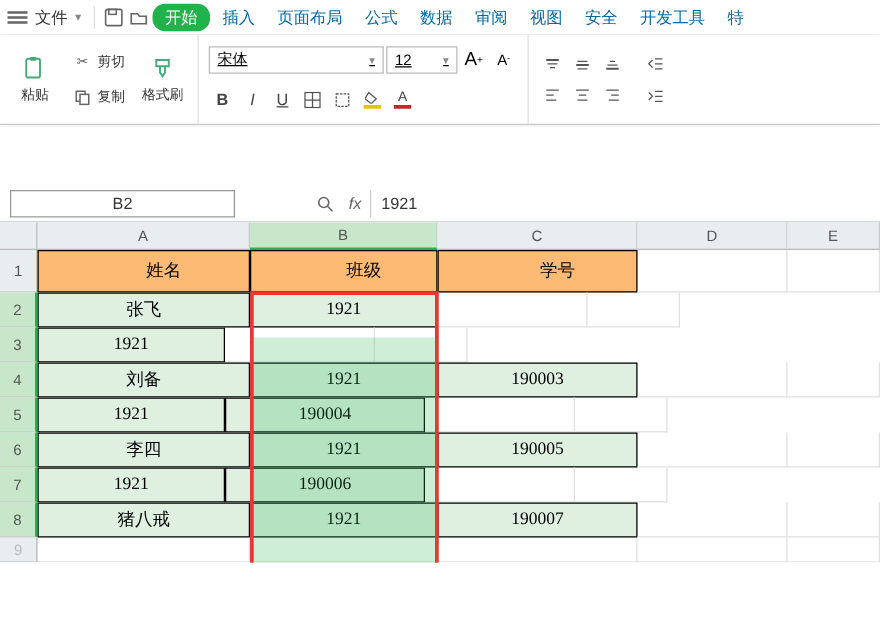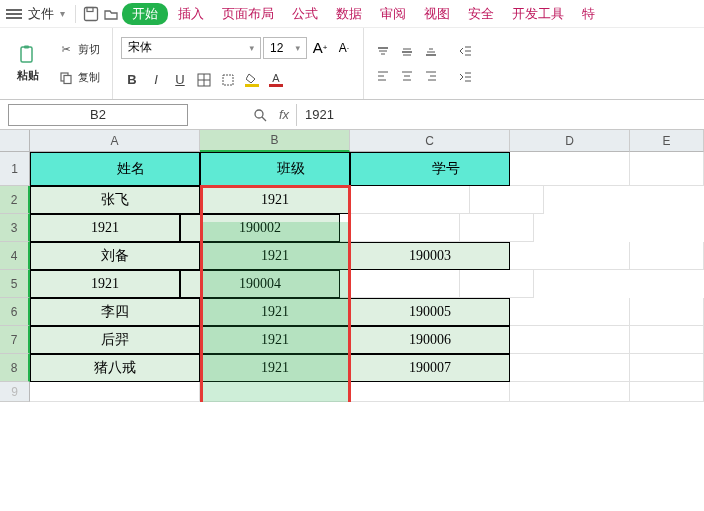--- a/index.html
+++ b/index.html
@@ -6,71 +6,71 @@
 body { font-family: "Microsoft YaHei", Arial, sans-serif; font-size: 12px; background: #fff; user-select: none; }
 
 
 .menubar { display: flex; align-items: center; height: 28px; padding: 0 6px; gap: 2px; background: #fff; border-bottom: 1px solid #eee; }
 .menubar .hamburger { width: 16px; display: inline-flex; flex-direction: column; gap: 2px; cursor: pointer; }
 .menubar .hamburger i { height: 2px; background: #666; }
 .menubar .file-lbl { font-size: 13px; color: #333; padding: 0 4px; }
 .menubar .chev { color: #888; font-size: 10px; padding-right: 4px; }
 .menubar .vsep { width: 1px; height: 18px; background: #ddd; margin: 0 4px; }
 .menubar .mi-icon { width: 18px; height: 18px; display: flex; align-items: center; justify-content: center; color: #555; }
-.menubar .tab { padding: 0 8px; font-size: 13px; color: #be185d; cursor: pointer; }
+.menubar .tab { padding: 0 8px; font-size: 13px; color: #0369a1; cursor: pointer; }
 .menubar .tab.active { background: #22b24c; color: #fff; border-radius: 10px; padding: 2px 10px; }
 
 
 .ribbon { display: flex; align-items: stretch; background: #fff; height: 72px; border-bottom: 1px solid #c8c8c8; box-shadow: 0 1px 2px rgba(0,0,0,0.08); }
 .rgroup { display: flex; align-items: center; padding: 4px 8px; border-right: 1px solid #e0e0e0; gap: 6px; }
 .rgroup:last-child { border-right: none; }
 .big-btn { display: flex; flex-direction: column; align-items: center; justify-content: center; gap: 2px; width: 40px; height: 56px; cursor: pointer; }
 .big-btn .ic { width: 22px; height: 22px; display: flex; align-items: center; justify-content: center; color: #2e7d5a; }
-.big-btn .lbl { font-size: 11px; color: #333; font-weight: bold; }
+.big-btn .lbl { font-size: 11px; color: #333; }
 .two-row { display: flex; flex-direction: column; gap: 4px; }
 .two-row .small-btn { display: flex; align-items: center; gap: 4px; font-size: 11px; color: #333; cursor: pointer; height: 24px; padding: 0 4px; }
 .two-row .small-btn .ic { width: 16px; height: 16px; display: flex; align-items: center; justify-content: center; color: #555; }
 .font-row { display: flex; align-items: center; gap: 2px; }
-.font-name, .font-size { border: 1px solid #bbb; background: #fff; height: 22px; font-size: 12px; display: flex; align-items: center; padding: 0 6px; }
+.font-name, .font-size { border: 1px solid #bbb; background: #fff; height: 22px; font-size: 12px; display: flex; align-items: center; padding: 0 6px; text-decoration: underline; }
 .font-name { width: 140px; justify-content: space-between; }
-.font-size { width: 44px; justify-content: space-between; }
+.font-size { width: 57px; justify-content: space-between; }
 .dd-chev { font-size: 9px; color: #888; }
 .fmt-btns { display: flex; gap: 2px; margin-top: 4px; }
 .fmt-btn { width: 22px; height: 22px; border: 1px solid transparent; display: flex; align-items: center; justify-content: center; font-size: 13px; cursor: pointer; color: #444; }
 .fmt-btn.bold { font-weight: bold; }
 .fmt-btn.italic { font-style: italic; }
 .aa-btn { width: 22px; height: 22px; display: flex; align-items: center; justify-content: center; cursor: pointer; }
 .color-strip { width: 14px; height: 3px; background: #e6c200; margin-top: 1px; }
 .color-strip.red { background: #c62828; }
 .align-grid { display: grid; grid-template-columns: repeat(3, 22px); grid-template-rows: repeat(2, 22px); gap: 2px; }
 .align-btn { border: 1px solid transparent; display: flex; align-items: center; justify-content: center; cursor: pointer; }
 
 
-.fbar { display: flex; align-items: center; height: 30px; background: #fff; border-bottom: 1px solid #c8c8c8; }
+.fbar { display: flex; align-items: center; height: 30px; background: #fff; border-bottom: 1px solid #c8c8c8; margin-top: 48px; }
 .name-box { width: 180px; border: 1px solid #999; margin: 2px 0 2px 8px; height: 22px; display: flex; align-items: center; justify-content: center; font-size: 13px; color: #333; background: #fff; }
 .fbar .zoom-ic, .fbar .fx-ic { width: 24px; display: flex; align-items: center; justify-content: center; color: #666; font-size: 13px; font-style: italic; }
 .fbar .zoom-ic { margin-left: 60px; }
 .fbar .val { flex: 1; padding: 0 8px; font-size: 13px; color: #333; border-left: 1px solid #ccc; height: 22px; display: flex; align-items: center; }
 
 
 .grid-wrap { position: relative; background: #fff; }
 .corner { position: absolute; left: 0; top: 0; width: 30px; height: 22px; background: #e8edf0; border-right: 1px solid #b8b8b8; border-bottom: 1px solid #b8b8b8; }
 .col-headers { display: flex; margin-left: 30px; height: 22px; }
 .col-h { background: #e8edf0; border-right: 1px solid #ccc; border-bottom: 1px solid #b8b8b8; display: flex; align-items: center; justify-content: center; font-size: 12px; color: #555; }
 .col-h.sel { background: #c8e6c9; border-bottom: 2px solid #22b24c; }
 .col-A { width: 170px; } .col-B { width: 150px; } .col-C { width: 160px; } .col-D { width: 120px; } .col-E { width: 74px; }
 .rows { }
 .row { display: flex; }
 .row-h { width: 30px; background: #e8edf0; border-right: 1px solid #b8b8b8; border-bottom: 1px solid #ccc; display: flex; align-items: center; justify-content: center; font-size: 12px; color: #555; }
 .row-h.sel { background: #c8e6c9; border-right: 2px solid #22b24c; }
 .cell { height: 28px; border-right: 1px solid #e0e0e0; border-bottom: 1px solid #e0e0e0; display: flex; align-items: center; justify-content: center; font-size: 14px; font-family: "SimSun","宋体",serif; }
 .row:first-child .cell { height: 34px; }
 .data-area { position: relative; }
 .table-cell { background: #dff0e1; border: 1px solid #000 !important; }
-.th-cell { background: #5eead4; padding-left: 32px; }
+.th-cell { background: #fdba74; padding-left: 32px; }
 .sel-overlay { position: absolute; border: 2px solid #22b24c; pointer-events: none; }
 .red-overlay { position: absolute; border: 3px solid #e53935; pointer-events: none; }
 .sel-fill { position: absolute; background: rgba(34,178,76,0.22); pointer-events: none; }
 .cursor-bar { position: absolute; width: 1px; height: 18px; background: #333; }
 svg { display: block; }
 
 
 .grid-wrap .corner, .col-headers { height: 22px; }
 </style>
 </head>
@@ -127,20 +127,28 @@
       <div class="small-btn">
         <span class="ic">
           <svg width="14" height="14" viewBox="0 0 14 14">
               <rect x="2" y="2" width="7" height="8" fill="none" stroke="#666" stroke-width="1.2"></rect>
               <rect x="5" y="4.5" width="7" height="8" fill="#fff" stroke="#666" stroke-width="1.2"></rect>
             </svg>
         </span>
         <span>复制</span>
       </div>
     </div>
+    <div class="big-btn">
+      <span class="ic">
+        <svg width="22" height="22" viewBox="0 0 22 22">
+            <path d="M6 4h10v5H6z M9 9v5l2 3 2-3V9" fill="none" stroke="#4a7" stroke-width="1.5"></path>
+          </svg>
+      </span>
+      <span class="lbl">格式刷</span>
+    </div>
   </div>
 
   <div class="rgroup" style="flex-direction:column;align-items:flex-start;justify-content:center;">
     <div class="font-row">
       <div class="font-name">
         <span>宋体</span>
         <span class="dd-chev">▾</span>
       </div>
       <div class="font-size">
         <span>12</span>
@@ -288,21 +296,20 @@
       <div class="row">
         <div class="row-h sel">2</div>
         <div class="cell col-A table-cell">张飞</div>
         <div class="cell col-B table-cell" style="background:#dff0e1;">1921</div>
         <div class="cell col-D"></div>
         <div class="cell col-E"></div>
       </div>
       <div class="row">
         <div class="row-h sel">3</div>
         <div class="cell col-B table-cell">1921</div>
-        <div class="cell col-C table-cell">190002</div>
         <div class="cell col-D"></div>
         <div class="cell col-E"></div>
       </div>
       <div class="row">
         <div class="row-h sel">4</div>
         <div class="cell col-A table-cell">刘备</div>
         <div class="cell col-B table-cell">1921</div>
         <div class="cell col-C table-cell">190003</div>
         <div class="cell col-D"></div>
         <div class="cell col-E"></div>
@@ -317,21 +324,20 @@
       <div class="row">
         <div class="row-h sel">6</div>
         <div class="cell col-A table-cell">李四</div>
         <div class="cell col-B table-cell">1921</div>
         <div class="cell col-C table-cell">190005</div>
         <div class="cell col-D"></div>
         <div class="cell col-E"></div>
       </div>
       <div class="row">
         <div class="row-h sel">7</div>
-        <div class="cell col-A table-cell">后羿</div>
         <div class="cell col-B table-cell">1921</div>
         <div class="cell col-C table-cell">190006</div>
         <div class="cell col-D"></div>
         <div class="cell col-E"></div>
       </div>
       <div class="row">
         <div class="row-h sel">8</div>
         <div class="cell col-A table-cell">猪八戒</div>
         <div class="cell col-B table-cell">1921</div>
         <div class="cell col-C table-cell">190007</div>

